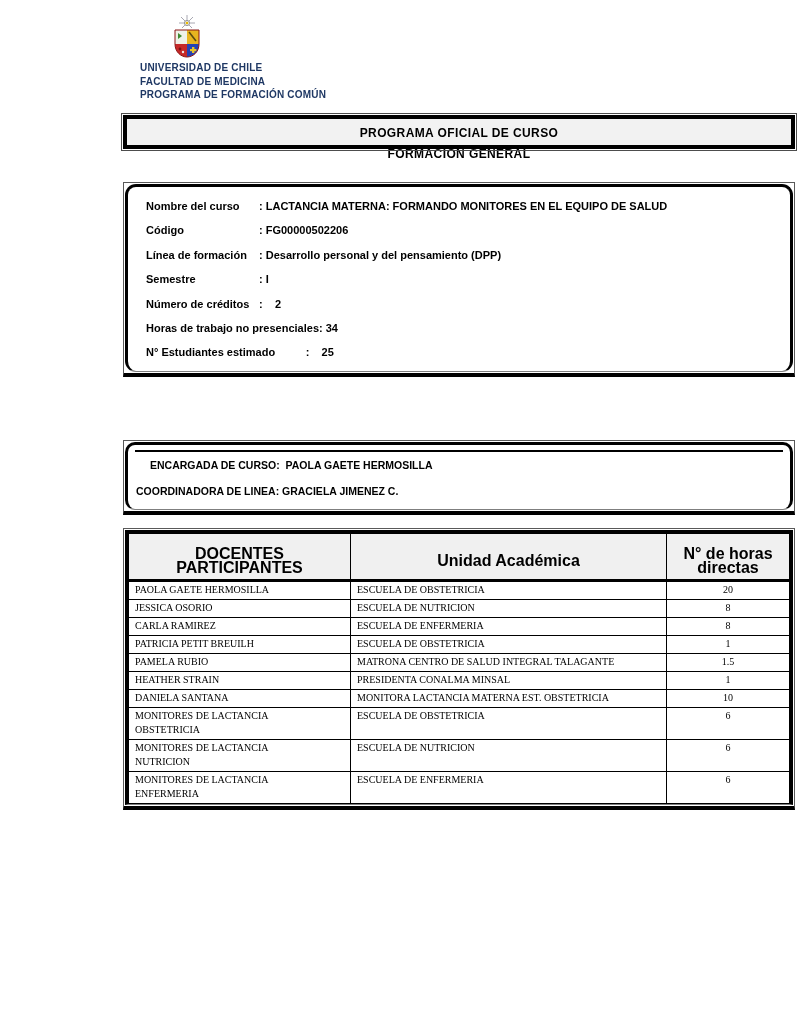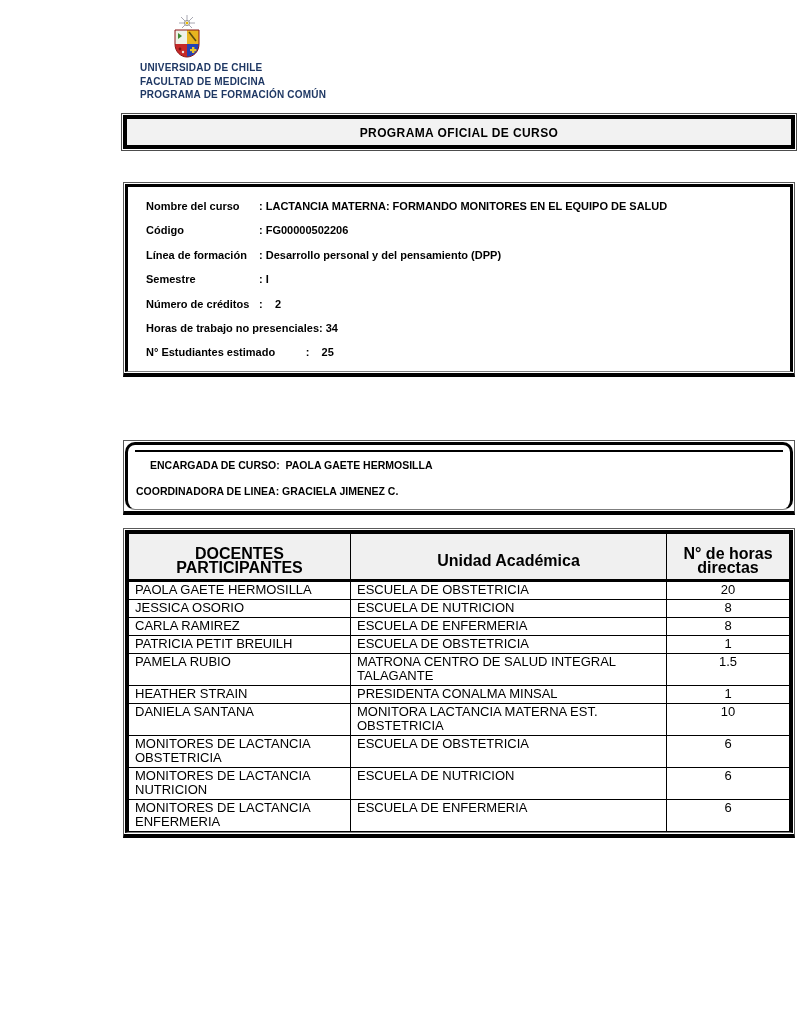--- a/index.html
+++ b/index.html
@@ -25,21 +25,21 @@
 
   
   .box3d{
     position:absolute;left:75px;width:672px;box-sizing:border-box;
     border:1px solid #595959;border-bottom:4px solid #000;background:#fff;padding:1px;
   }
   .box3d-inner{border:3px solid #000;border-bottom:1px solid #7f7f7f;background:#fff;}
 
   
   .course-box{top:182px;}
-  .course-inner{padding:7px 26px 6px 18px;}
+  .course-inner{padding:7px 26px 6px 18px;border-radius:11px;}
   .crow{line-height:24.4px;font-size:11px;font-weight:bold;white-space:nowrap;}
   .clabel{display:inline-block;min-width:113px;white-space:pre;}
   .cvalue{white-space:pre;}
 
   
   .staff-box{top:440px;}
   .staff-inner{padding:2px 6px 5px 6px;border-radius:10px;}
   .staff-rule{border-top:2px solid #000;margin:3px 1px 0 1px;height:0;}
   .srow{font-size:10.5px;font-weight:bold;line-height:26px;white-space:nowrap;}
   .srow-1{padding-left:16px;}
@@ -49,22 +49,22 @@
   .svalue{white-space:pre;}
 
   
   .table-box{top:528px;}
   table.faculty{border-collapse:collapse;width:100%;table-layout:fixed;}
   table.faculty th{
     font-size:16px;font-weight:bold;text-align:center;background:#f0f0f0;
     border:1px solid #000;border-bottom:3px solid #000;padding:13px 2px 4px;line-height:14px;
   }
   table.faculty td{
-    font-size:13px;border:1px solid #000;vertical-align:top;
-    padding:1px 6px 2px;line-height:14px;white-space:pre-line;
+    font-size:10px;border:1px solid #000;vertical-align:top;
+    padding:1px 6px 2px;line-height:14px;white-space:pre-line;font-family:Liberation Serif, serif;
   }
   table.faculty td.td-hours{text-align:center;padding:1px 2px 2px;}
 </style>
 </head>
 <body>
 
 <div class="page">
 
   <div class="letterhead">
     <svg class="crest" width="32" height="46" viewBox="0 0 32 46">
@@ -96,20 +96,21 @@
       </g>
       <path d="M4,16 h24 v14 c0,8 -6,13 -12,13 c-6,0 -12,-5 -12,-13 z" fill="none" stroke="#8a1515" stroke-width="1"></path>
     </svg>
     <div class="lh-line">UNIVERSIDAD DE CHILE</div>
     <div class="lh-line">FACULTAD DE MEDICINA</div>
     <div class="lh-line">PROGRAMA DE FORMACIÓN COMÚN</div>
   </div>
 
   <div class="title-box">
     <div class="title-line">PROGRAMA OFICIAL DE CURSO</div>
+    <div class="title-line">FORMACIÓN GENERAL</div>
   </div>
 
   <div class="box3d course-box">
     <div class="box3d-inner course-inner" id="course-rows">
         <div class="crow"><span class="clabel">Nombre del curso</span><span class="cvalue">: LACTANCIA MATERNA: FORMANDO MONITORES EN EL EQUIPO DE SALUD</span></div>
         <div class="crow"><span class="clabel">Código</span><span class="cvalue">: FG00000502206</span></div>
         <div class="crow"><span class="clabel">Línea de formación</span><span class="cvalue">: Desarrollo personal y del pensamiento (DPP)</span></div>
         <div class="crow"><span class="clabel">Semestre</span><span class="cvalue">: I</span></div>
         <div class="crow"><span class="clabel">Número de créditos</span><span class="cvalue">:    2</span></div>
         <div class="crow"><span class="clabel">Horas de trabajo no presenciales:</span><span class="cvalue"> 34</span></div>

